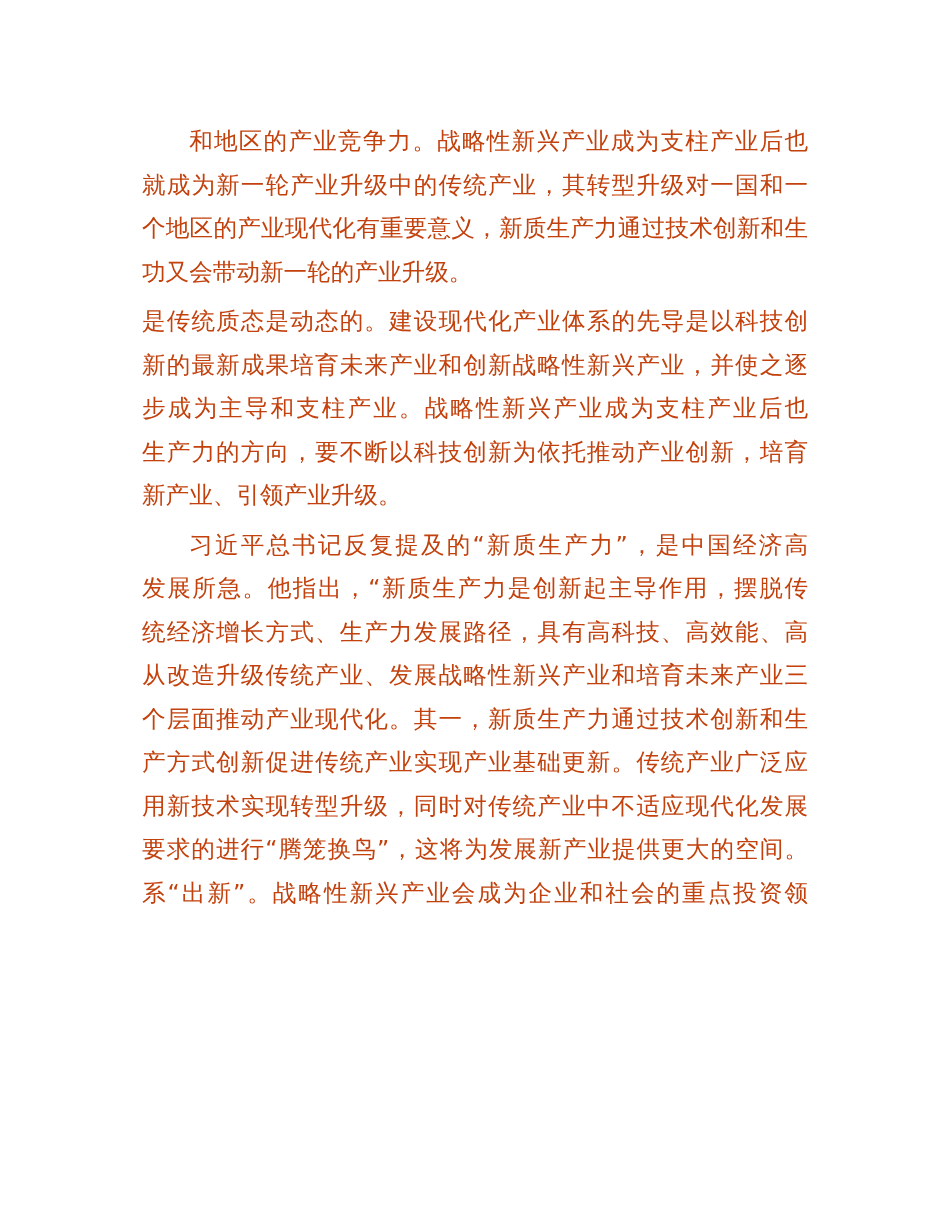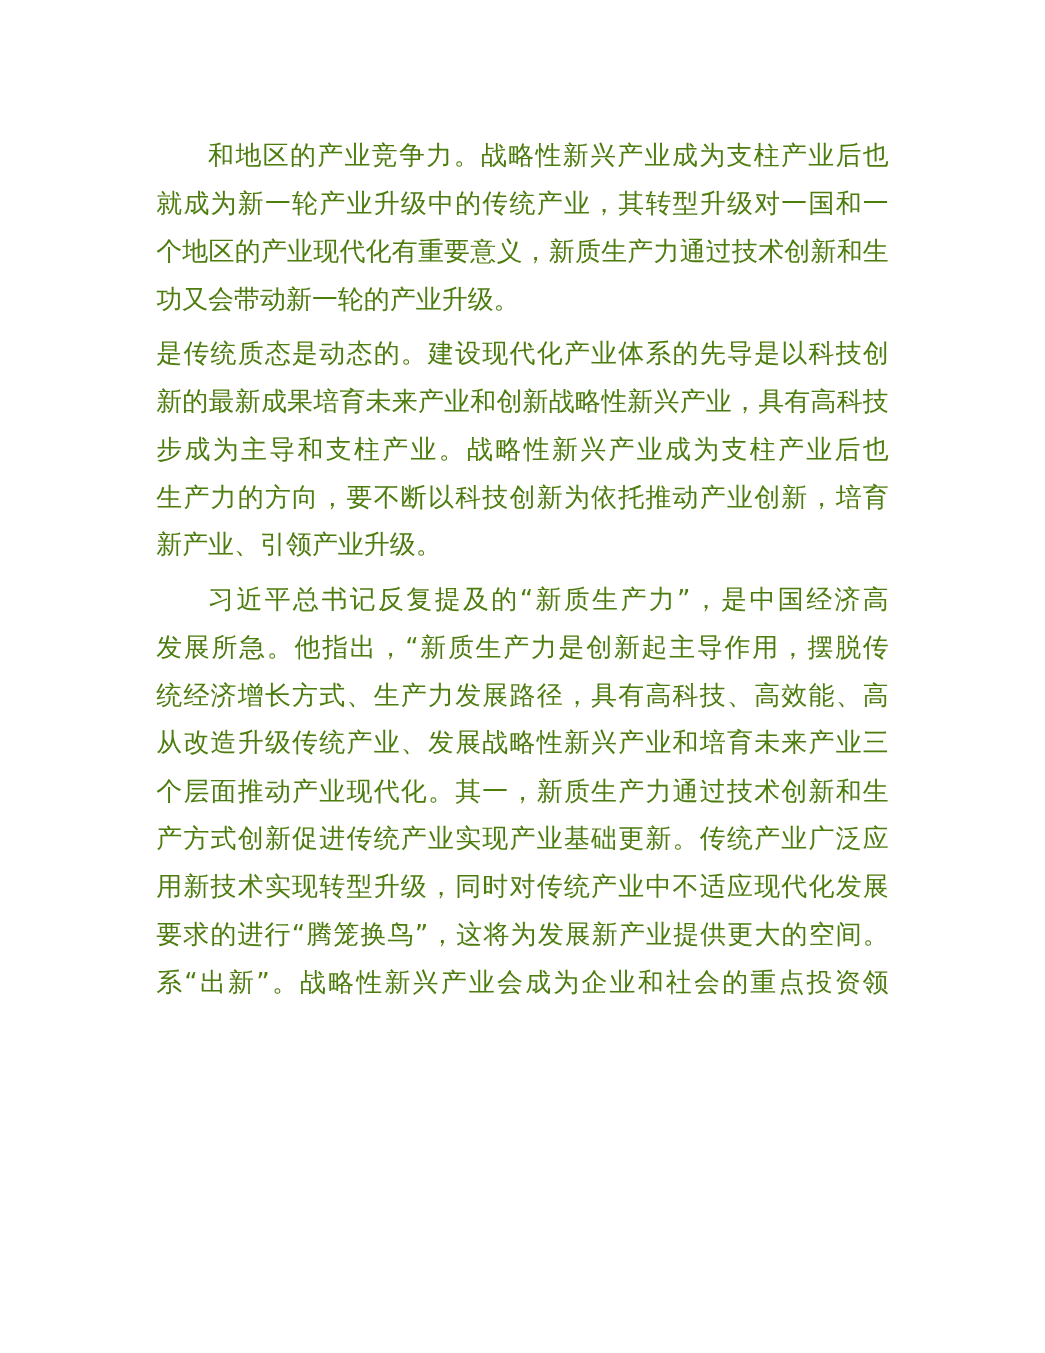--- a/index.html
+++ b/index.html
@@ -22,21 +22,21 @@
     width: 666px;
     color: #000000;
   }
   .para {
     margin: 0 0 6px 0;
   }
   .line {
     font-size: 23.6px;
     line-height: 43.5px;
     height: 43.5px;
-    color: #4d7c0f;
+    color: #c2410c;
     text-align: justify;
     text-align-last: justify;
     overflow: hidden;
   }
   .line.first {
     text-indent: 2em;
   }
   .line.end {
     text-align-last: left;
   }
@@ -47,21 +47,21 @@
 <div class="page">
   <div class="content" id="content">
       <div class="para">
         <div class="line first">和地区的产业竞争力。战略性新兴产业成为支柱产业后也</div>
         <div class="line">就成为新一轮产业升级中的传统产业，其转型升级对一国和一</div>
         <div class="line">个地区的产业现代化有重要意义，新质生产力通过技术创新和生</div>
         <div class="line end">功又会带动新一轮的产业升级。</div>
       </div>
       <div class="para">
         <div class="line">是传统质态是动态的。建设现代化产业体系的先导是以科技创</div>
-        <div class="line">新的最新成果培育未来产业和创新战略性新兴产业，具有高科技</div>
+        <div class="line">新的最新成果培育未来产业和创新战略性新兴产业，并使之逐</div>
         <div class="line">步成为主导和支柱产业。战略性新兴产业成为支柱产业后也</div>
         <div class="line">生产力的方向，要不断以科技创新为依托推动产业创新，培育</div>
         <div class="line end">新产业、引领产业升级。</div>
       </div>
       <div class="para">
         <div class="line first">习近平总书记反复提及的“新质生产力”，是中国经济高</div>
         <div class="line">发展所急。他指出，“新质生产力是创新起主导作用，摆脱传</div>
         <div class="line">统经济增长方式、生产力发展路径，具有高科技、高效能、高</div>
         <div class="line">从改造升级传统产业、发展战略性新兴产业和培育未来产业三</div>
         <div class="line">个层面推动产业现代化。其一，新质生产力通过技术创新和生</div>

